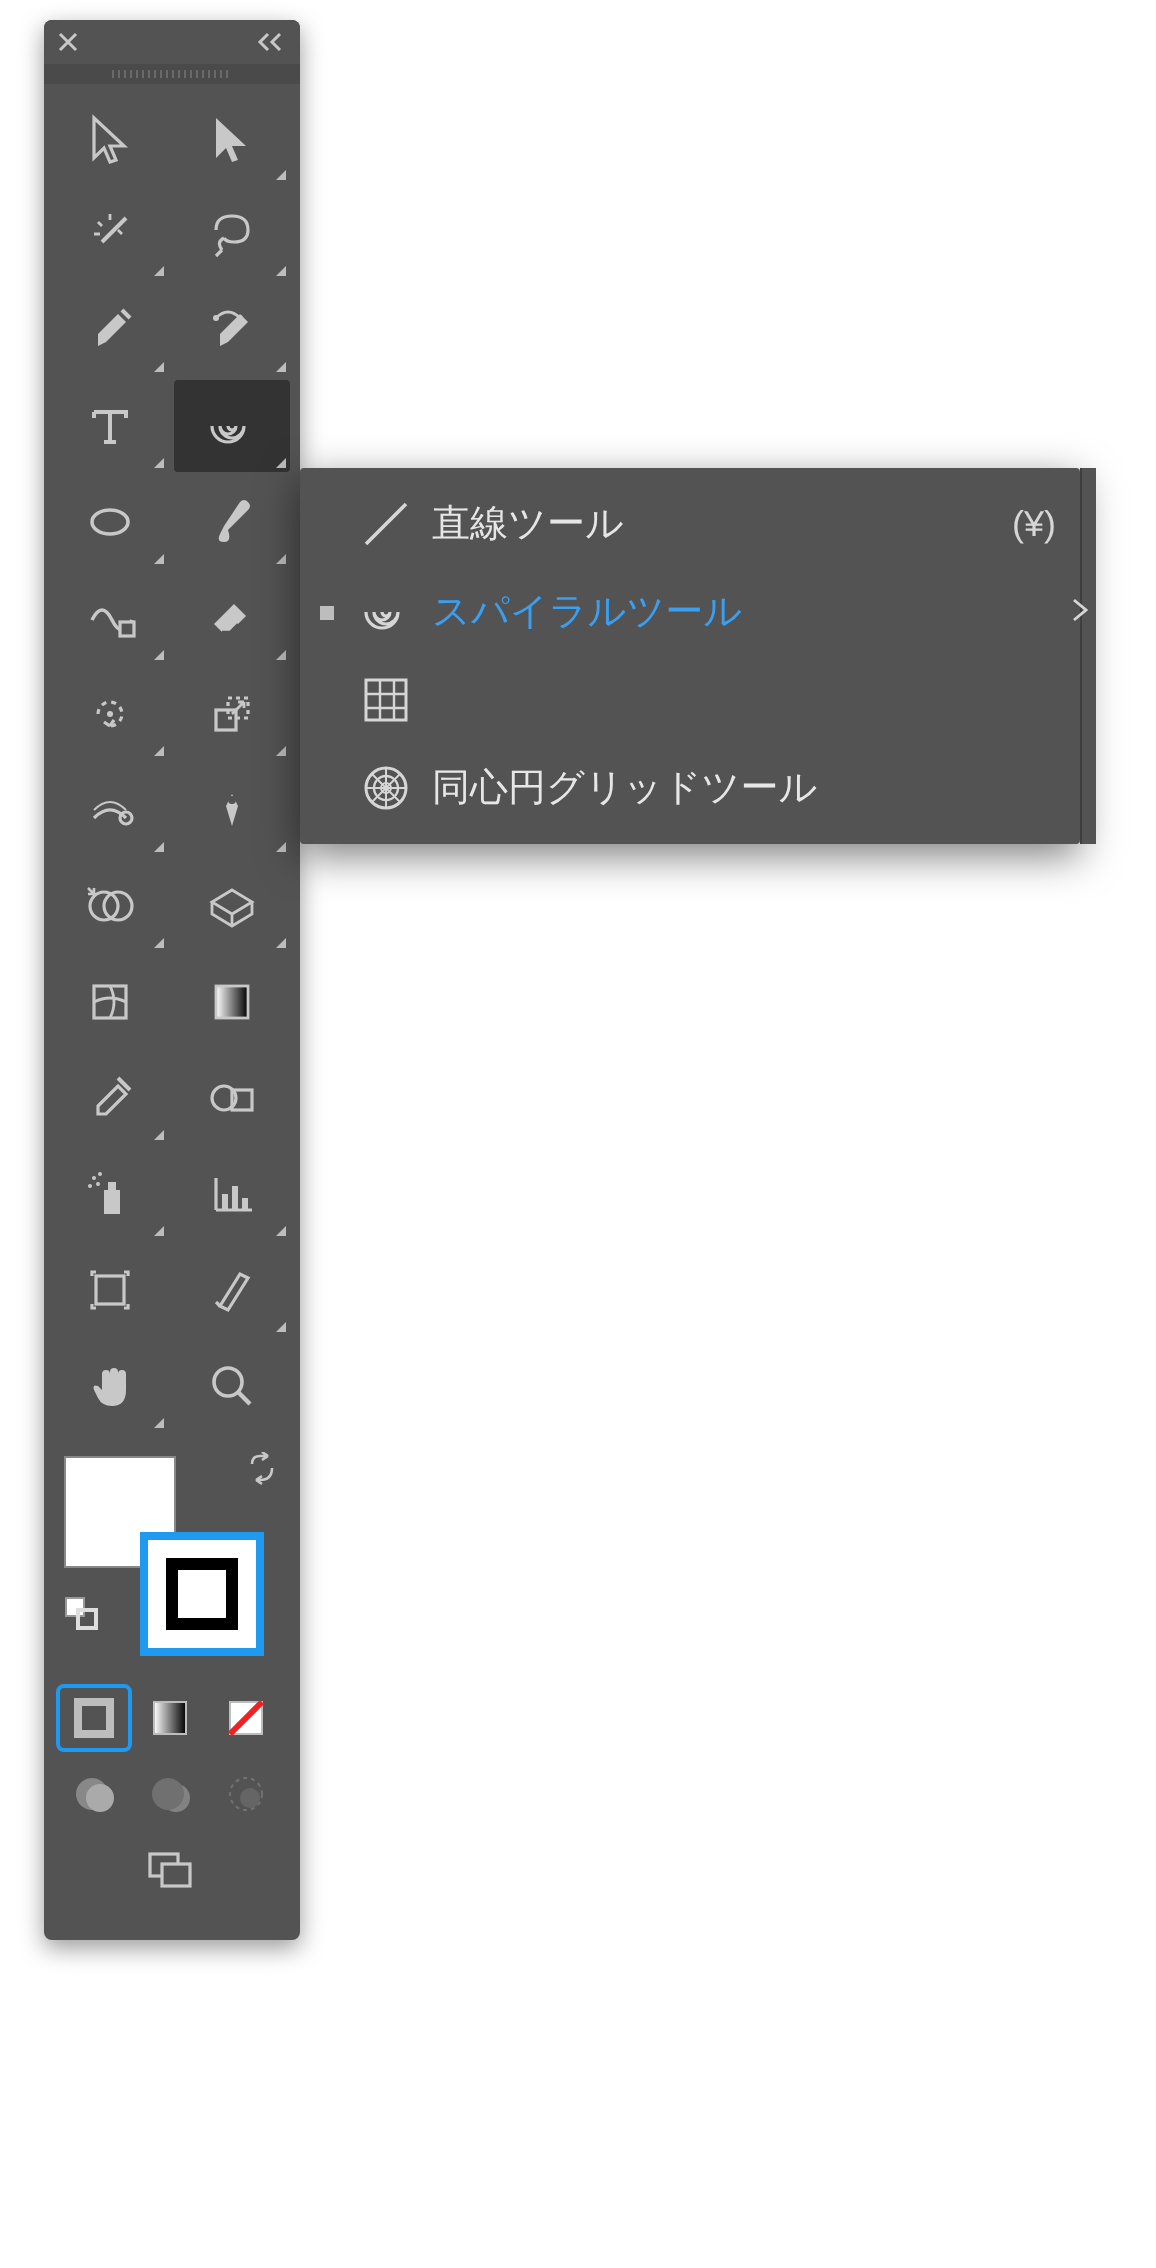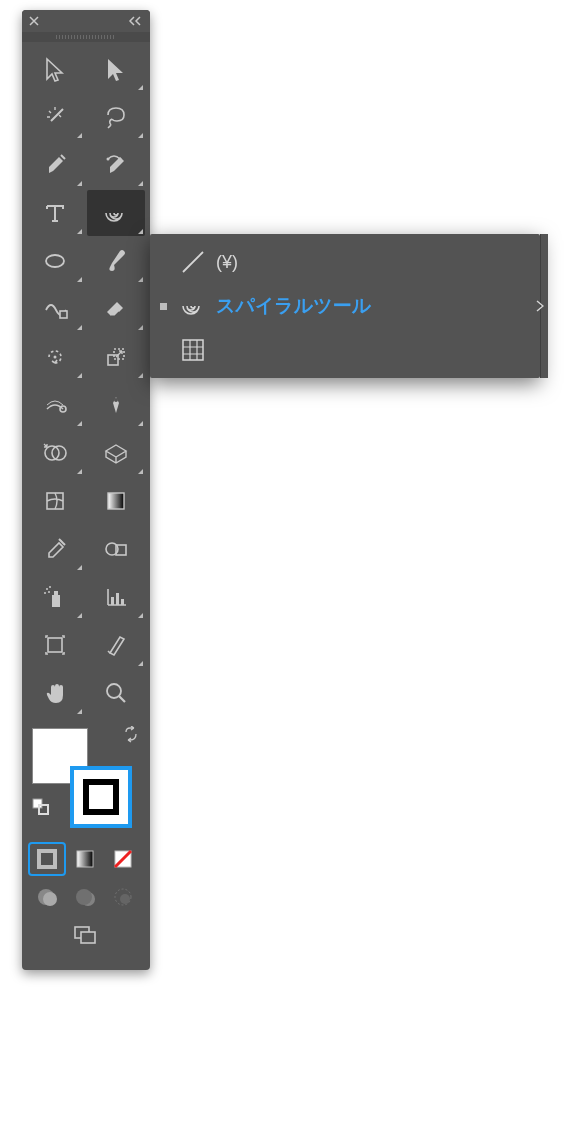--- a/index.html
+++ b/index.html
@@ -136,21 +136,21 @@
   .flyout-item {
     display: flex;
     align-items: center;
     height: 44px;
     padding: 0 12px 0 6px;
     cursor: pointer;
     color: #e6e6e6;
     font-size: 19px;
     position: relative;
   }
-  .flyout-item.selected .label { color: #3a9ff0; font-weight: bold; }
+  .flyout-item.selected .label { color: #3a9ff0; }
   .flyout-item .dot {
     width: 14px;
     display:flex;align-items:center;justify-content:center;
     margin-right: 6px;
   }
   .flyout-item .dot span { width:7px;height:7px;background:#bdbdbd; }
   .flyout-item .icon {
     width: 34px;
     display:flex;align-items:center;justify-content:center;
     margin-right: 6px;
@@ -436,20 +436,21 @@
 
 <div class="flyout" id="flyout">
   <div class="flyout-tear"></div>
 <div class="flyout-item">
       <span class="dot"></span>
       <span class="icon">
         <svg width="28" height="28" viewBox="0 0 28 28">
           <use href="#fi-line"></use>
         </svg>
       </span>
+      <span class="label">直線ツール</span>
       <span class="shortcut">(¥)</span>
     </div>
     <div class="flyout-item selected">
       <span class="dot">
         <span></span>
       </span>
       <span class="icon">
         <svg width="28" height="28" viewBox="0 0 28 28">
           <use href="#fi-spiral"></use>
         </svg>
@@ -460,20 +461,30 @@
           <path d="M1 1 L7 6 L1 11" stroke="#d6d6d6" fill="none" stroke-width="1.4"></path>
         </svg></span>
     </div>
     <div class="flyout-item">
       <span class="dot"></span>
       <span class="icon">
         <svg width="28" height="28" viewBox="0 0 28 28">
           <use href="#fi-rectgrid"></use>
         </svg>
       </span>
+      <span class="shortcut"></span>
+    </div>
+    <div class="flyout-item">
+      <span class="dot"></span>
+      <span class="icon">
+        <svg width="28" height="28" viewBox="0 0 28 28">
+          <use href="#fi-polargrid"></use>
+        </svg>
+      </span>
+      <span class="label">同心円グリッドツール</span>
       <span class="shortcut"></span>
     </div>
   </div>
 
 <svg width="0" height="0" style="position:absolute">
   <defs>
     <g id="i-selection">
         <path d="M6 4 L6 24 L11 19 L14 26 L17 25 L14 18 L21 18 Z" fill="none" stroke="#c8c8c8" stroke-width="1.6"></path>
       </g>
     <g id="i-direct-selection">

